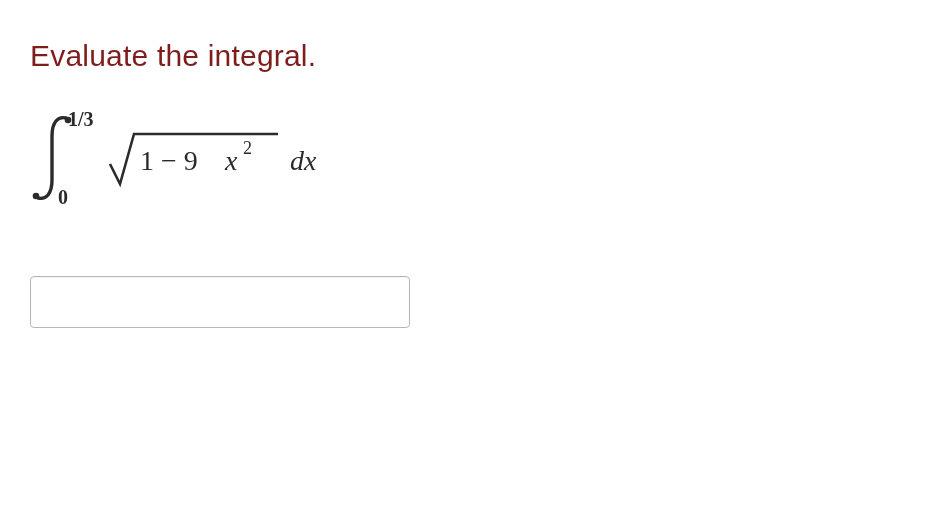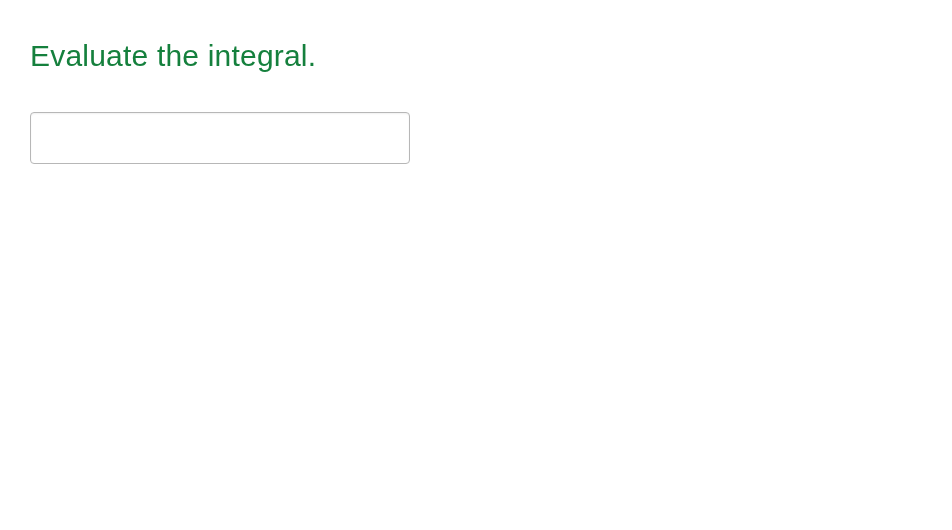--- a/index.html
+++ b/index.html
@@ -11,21 +11,21 @@
     font-family: "Segoe UI", "Helvetica Neue", Arial, sans-serif;
     color: #3a3a3a;
   }
   .page {
     padding: 34px 30px 30px 30px;
     box-sizing: border-box;
   }
   .prompt, .instructions {
     font-size: 30px;
     line-height: 1.45;
-    color: #15803d;
+    color: #7f1d1d;
     letter-spacing: 0.2px;
   }
   .integral-block {
     margin: 28px 0 36px 0;
     height: 100px;
     position: relative;
   }
   .integral-svg {
     position: absolute;
     left: 0;
@@ -44,16 +44,45 @@
     box-shadow: inset 0 1px 2px rgba(0,0,0,0.06);
   }
 </style>
 </head>
 <body>
 
 <div class="page">
 
   <div class="prompt">Evaluate the integral.</div>
 
+  <div class="integral-block">
+    <svg class="integral-svg" width="320" height="100" viewBox="0 0 320 100">
+
+      <path d="M28 14 
+               C 40 14, 40 14, 40 22
+               L 40 22
+               C 40 14, 30 12, 24 20
+               " fill="none"></path>
+      <path d="M36 12 
+               C 28 10, 22 16, 22 30
+               L 22 74
+               C 22 88, 16 94, 8 92
+               " stroke="#2b2b2b" stroke-width="3.4" fill="none" stroke-linecap="round"></path>
+      <circle cx="38" cy="14" r="3.3" fill="#2b2b2b"></circle>
+      <circle cx="6" cy="90" r="3.3" fill="#2b2b2b"></circle>
+
+      <text x="38" y="20" font-family="Georgia, 'Times New Roman', serif" font-size="20" fill="#2b2b2b" font-weight="600">1/3</text>
+
+      <text x="28" y="98" font-family="Georgia, 'Times New Roman', serif" font-size="20" fill="#2b2b2b" font-weight="600">0</text>
+
+      <path d="M80 58 L90 78 L104 28 L248 28" stroke="#2b2b2b" stroke-width="2.6" fill="none" stroke-linejoin="miter"></path>
+
+      <text x="110" y="64" font-family="Georgia, 'Times New Roman', serif" font-size="28" fill="#2b2b2b">1 − 9</text>
+      <text x="195" y="64" font-family="Georgia, 'Times New Roman', serif" font-size="28" font-style="italic" fill="#2b2b2b">x</text>
+      <text x="213" y="48" font-family="Georgia, 'Times New Roman', serif" font-size="18" fill="#2b2b2b">2</text>
+
+      <text x="260" y="64" font-family="Georgia, 'Times New Roman', serif" font-size="28" font-style="italic" fill="#2b2b2b">dx</text>
+    </svg>
+  </div>
 
 
   <input type="text" class="answer-box" placeholder="" style="">
 </div>
 
 </body></html>

